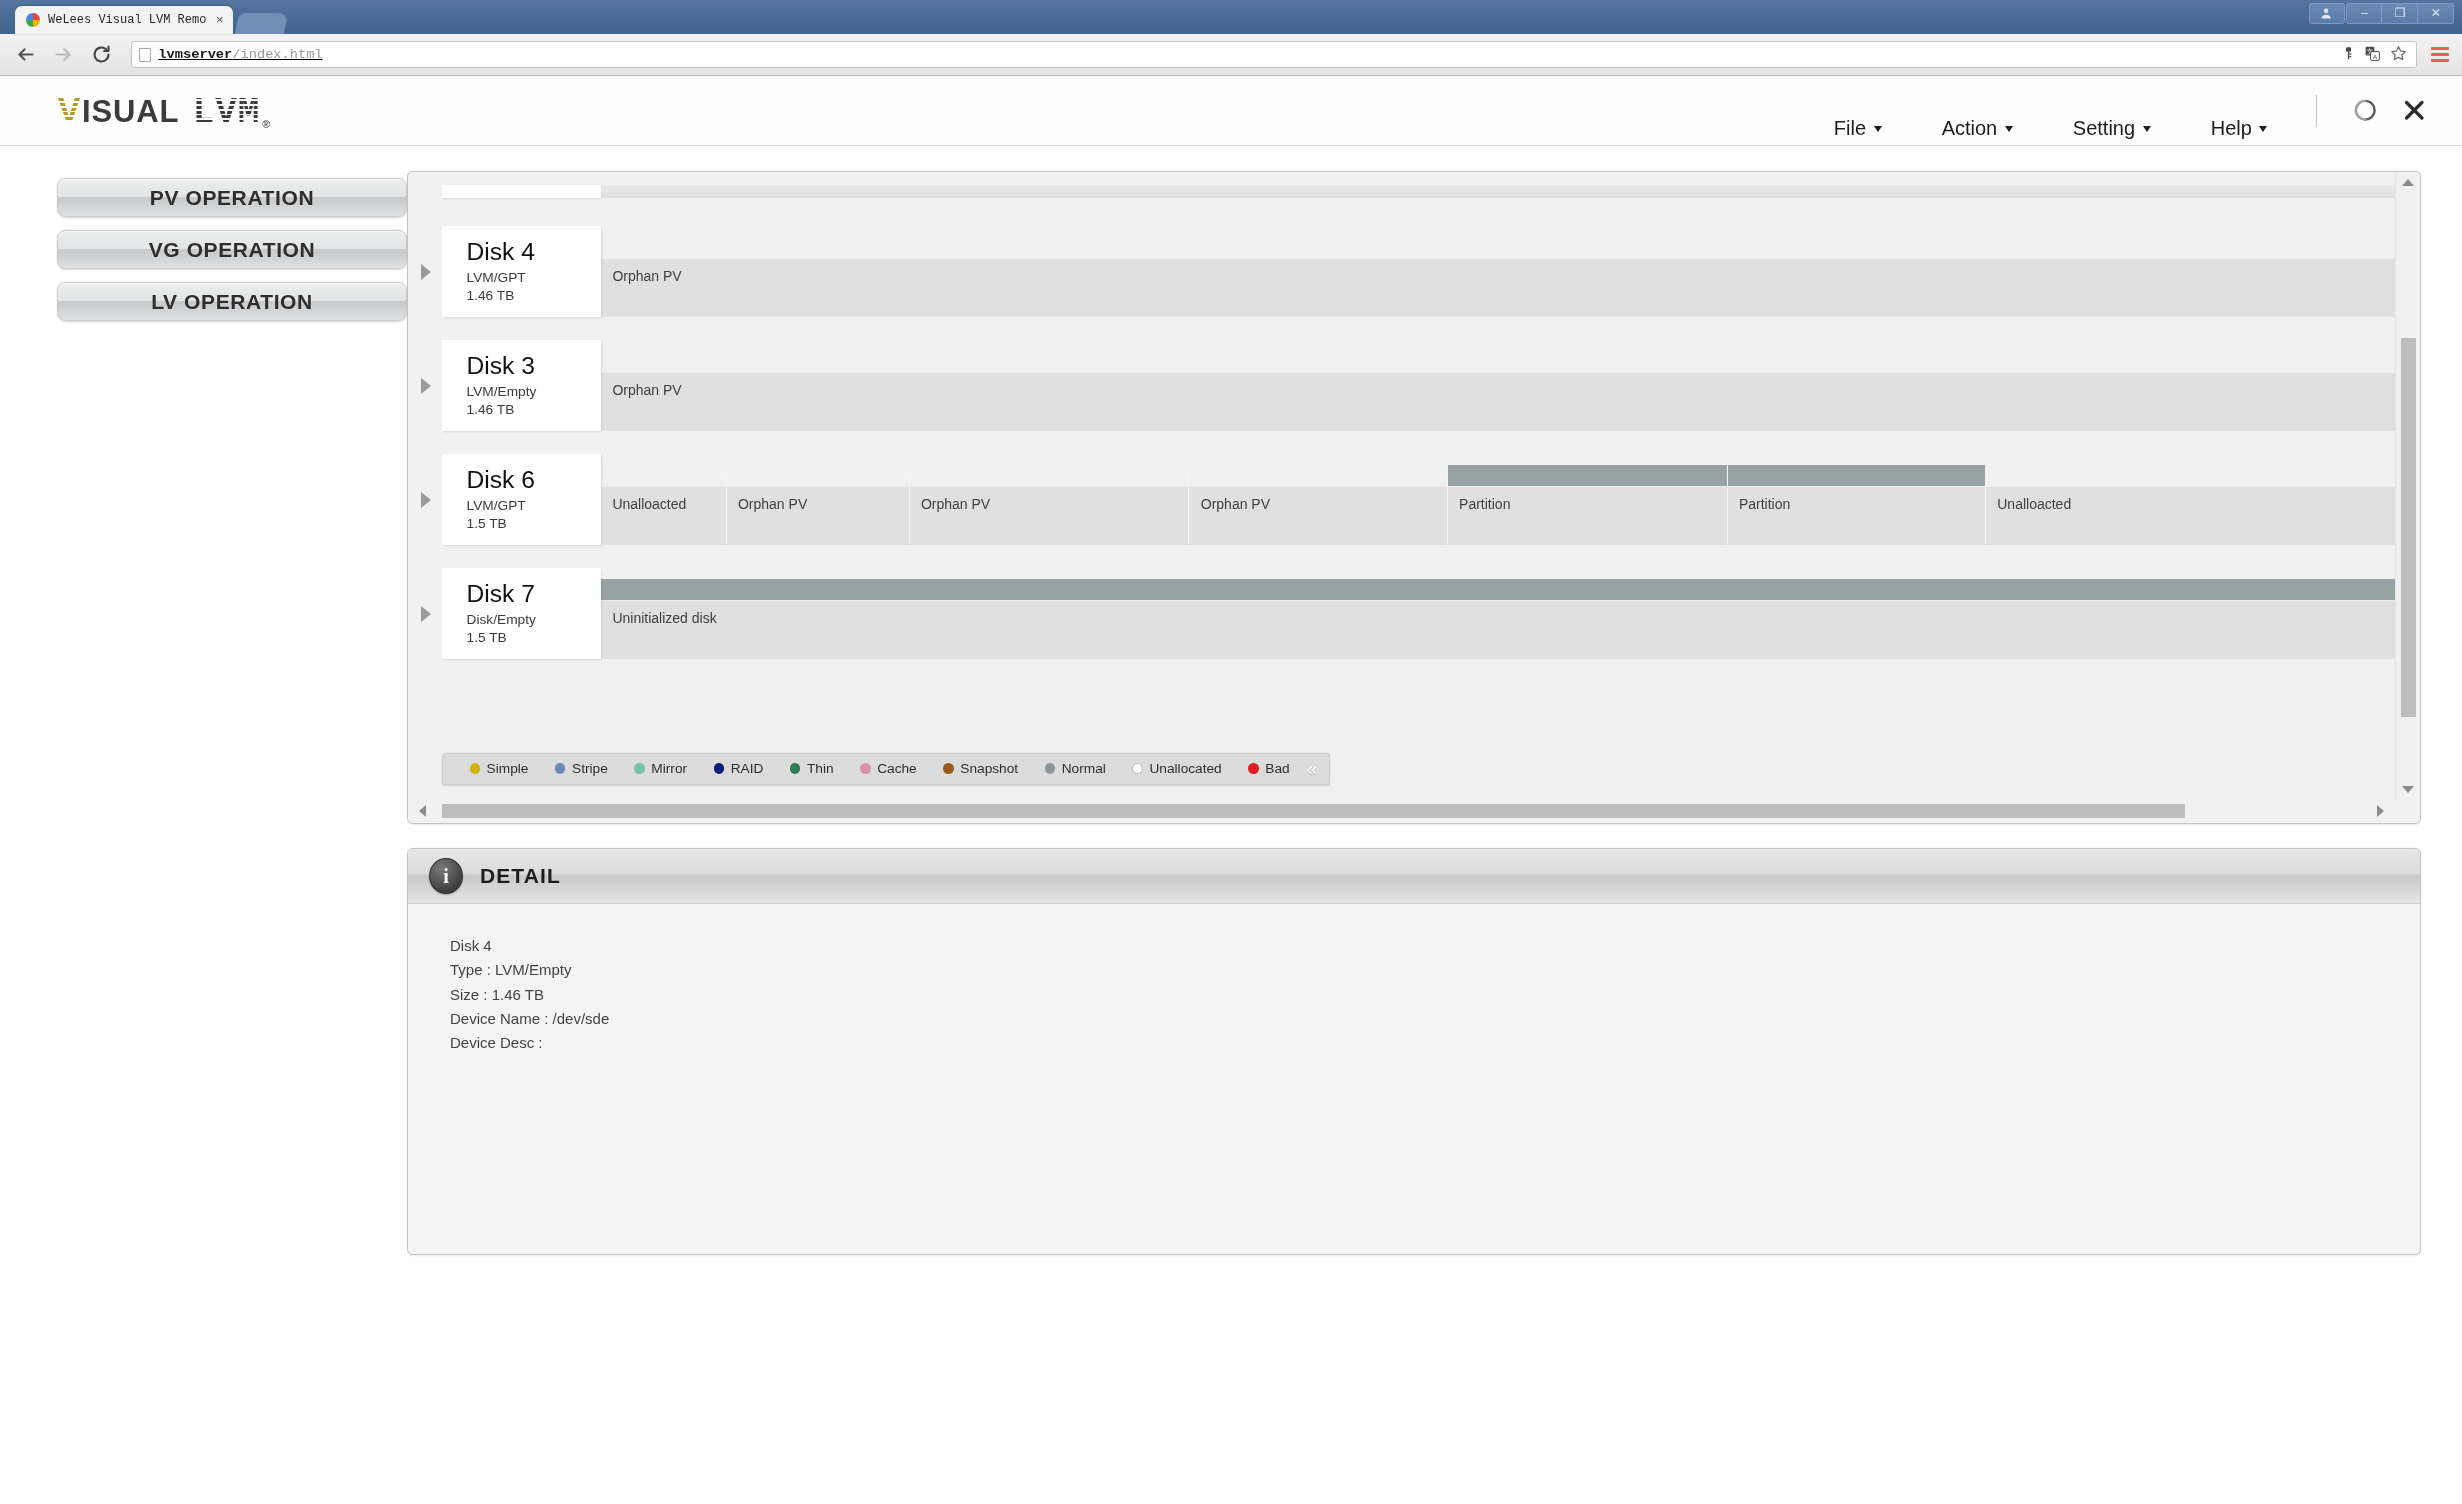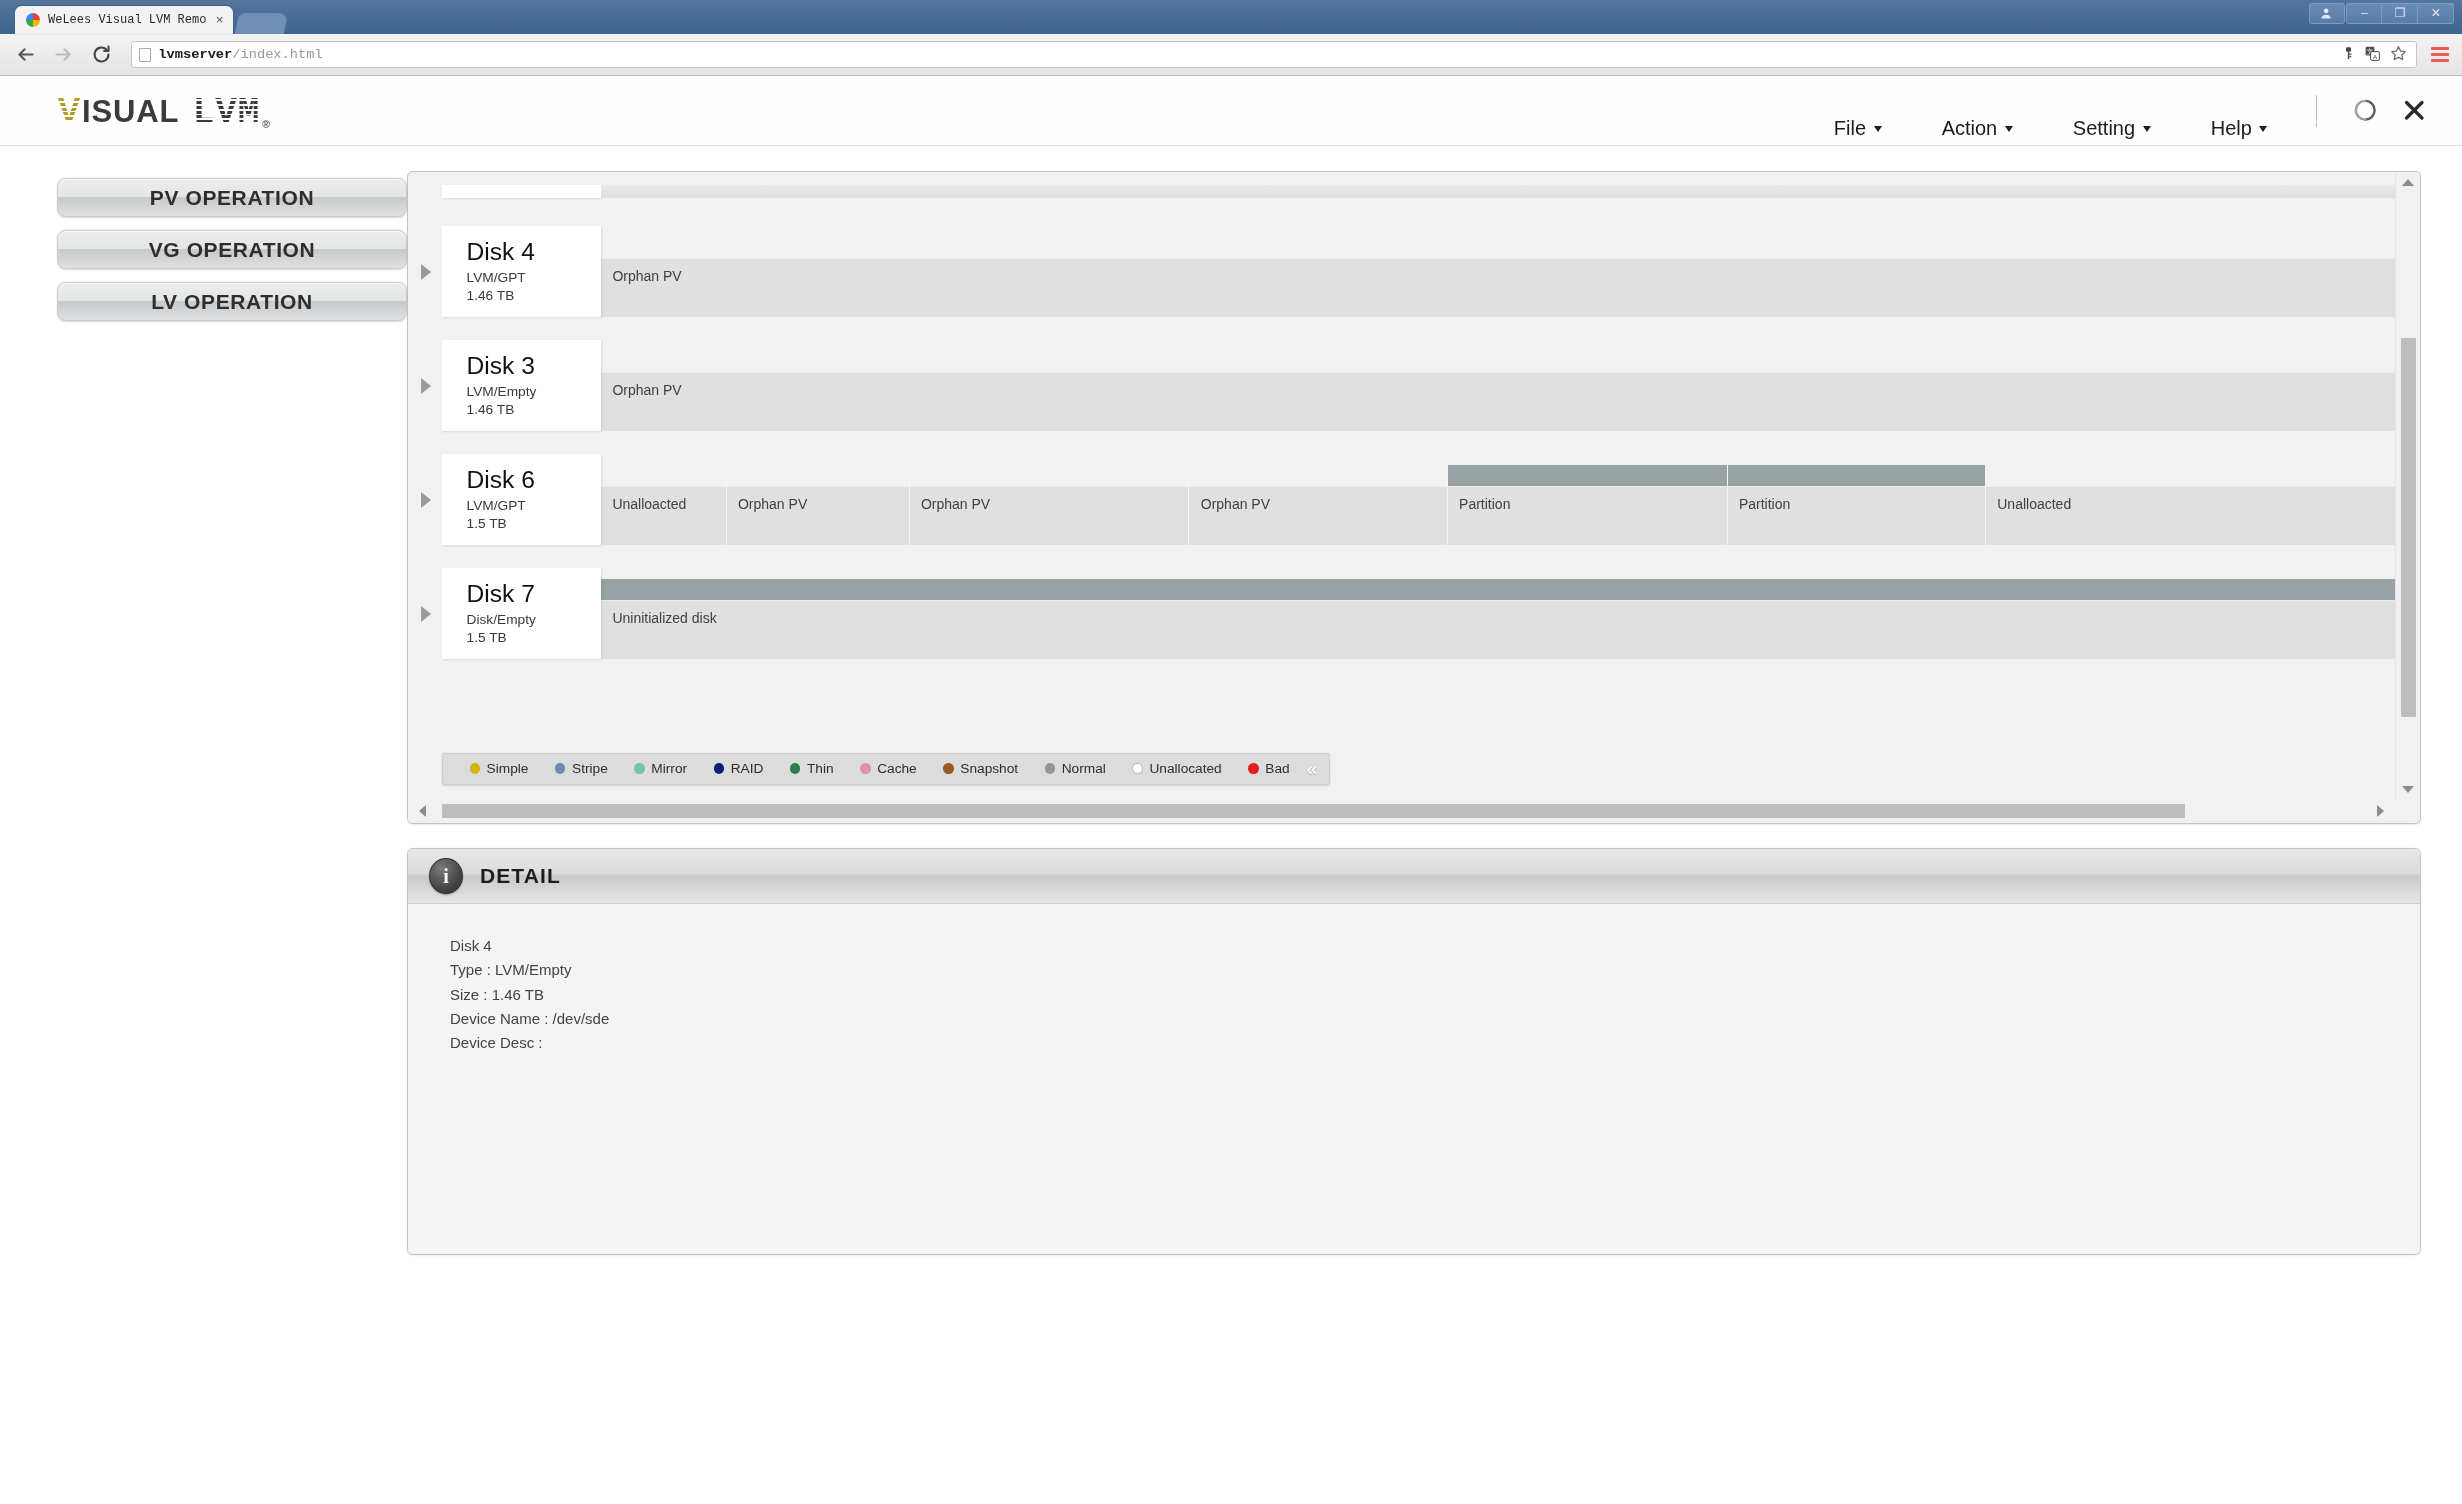--- a/index.html
+++ b/index.html
@@ -88,20 +88,21 @@
     flex: 1;
     height: 26.5px;
     background: #ffffff;
     border: 0.9px solid #c6c6c6;
     border-radius: 2.8px;
     display: flex;
     align-items: center;
     padding: 0 7.6px;
     gap: 7.6px;
     margin-left: 3.8px;
+    text-decoration: underline;
   }
   .page-icon {
     width: 11.4px; height: 14px; background: #fff;
     border: 0.9px solid #aaa; border-radius: 0.9px; flex: 0 0 auto;
   }
   .url-text {
     font-family: "Liberation Mono", monospace;
     font-size: 13.7px;
     color: #999;
     white-space: nowrap;

